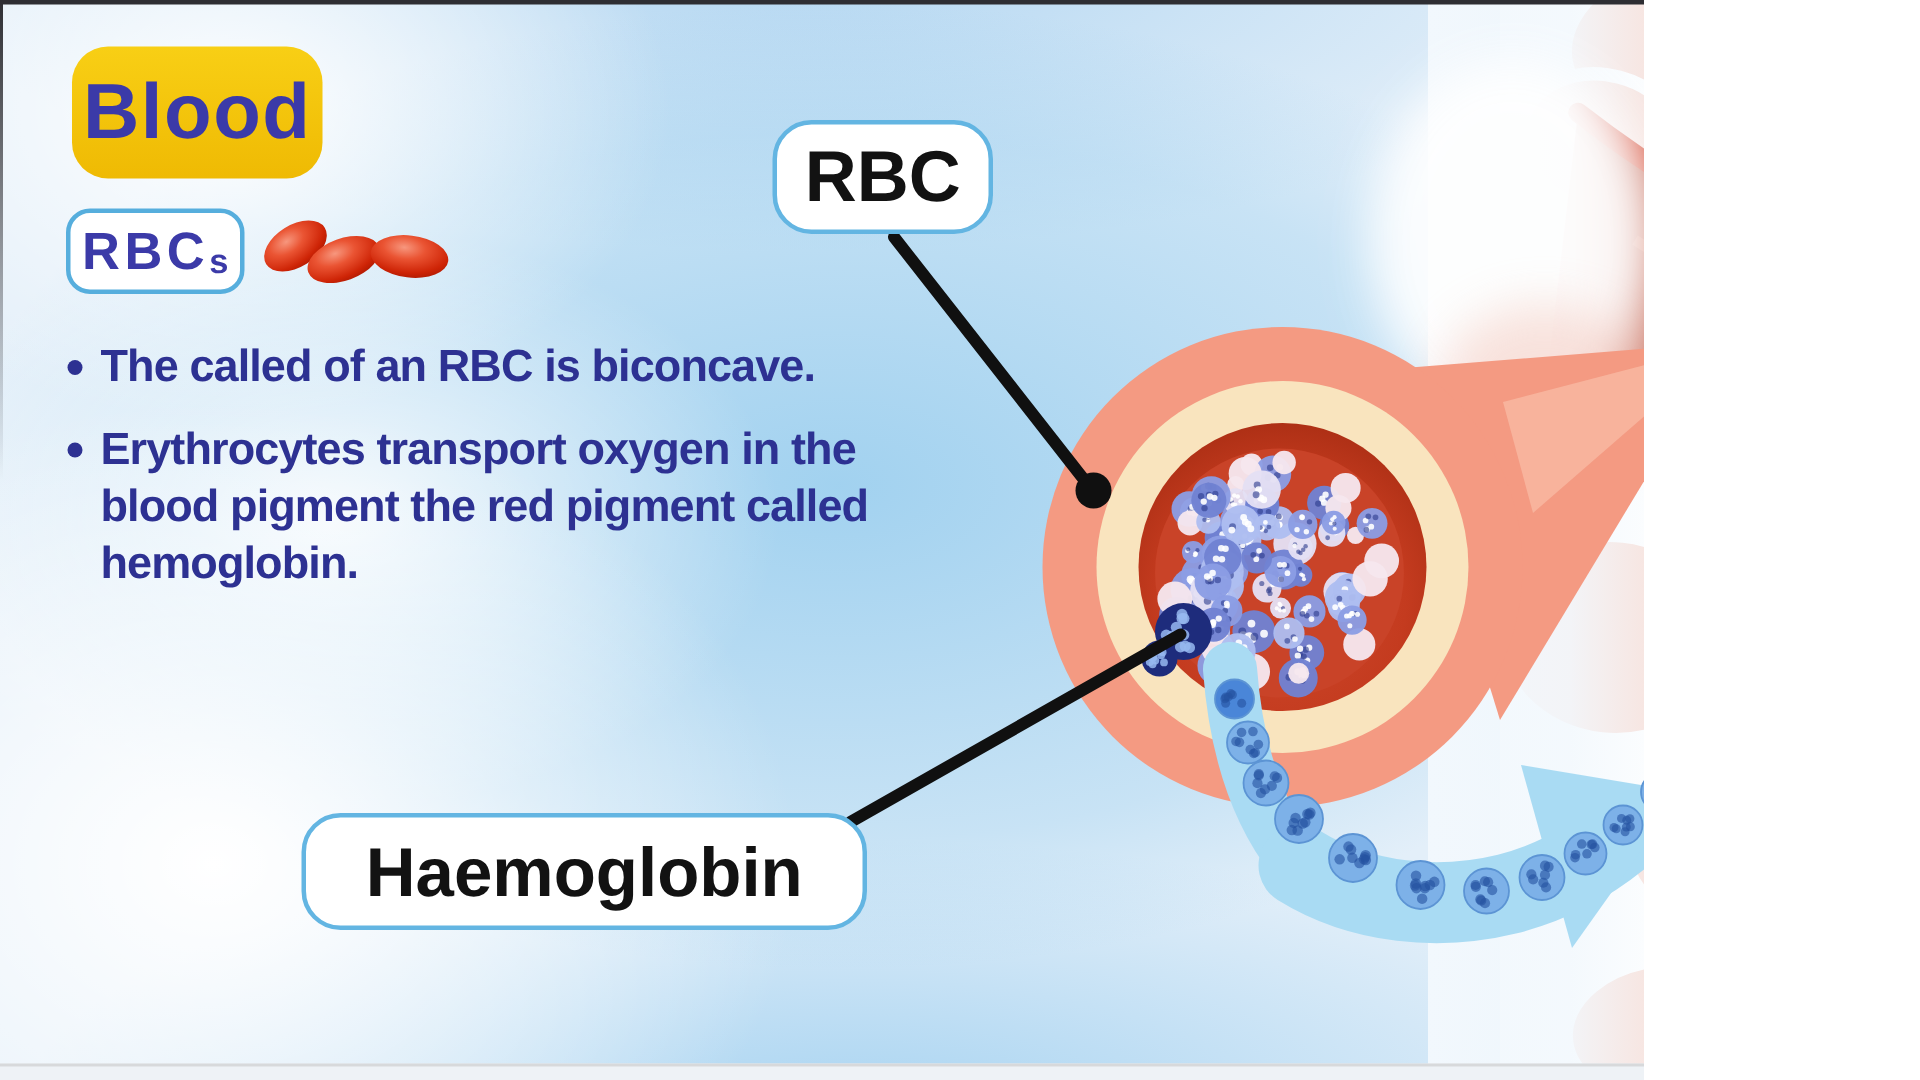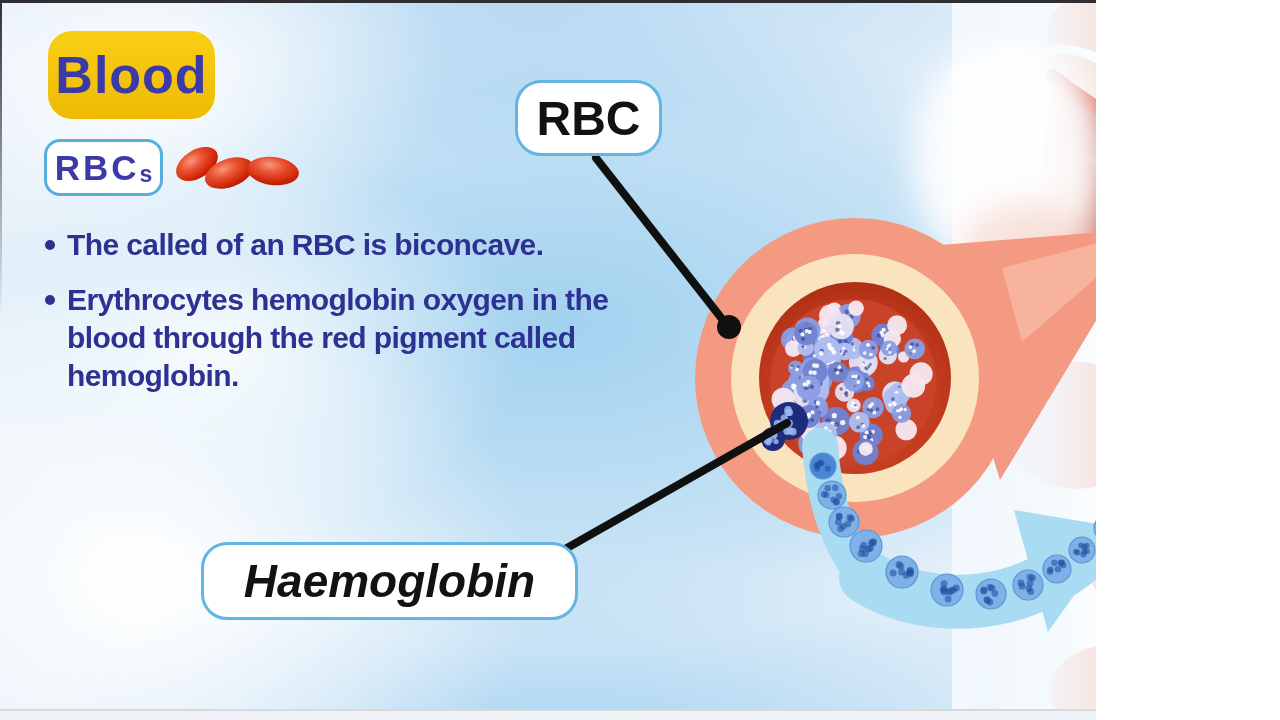--- a/index.html
+++ b/index.html
@@ -25,21 +25,21 @@
   
   .badge,.callout{position:absolute;z-index:3;display:flex;align-items:center;justify-content:center;box-sizing:border-box;}
   .blood-box{left:48px;top:31px;width:167px;height:88px;background:linear-gradient(180deg,#f8cf15,#efba03);
              border-radius:24px;}
   .blood-box span{color:#3b3aa8;font-size:52px;font-weight:bold;letter-spacing:1px;}
   .rbcs-box{left:44px;top:139px;width:119px;height:57px;background:#fff;border:3px solid #56aedd;border-radius:16px;}
   .rbcs-box .main{color:#3b3aa8;font-size:35px;font-weight:bold;letter-spacing:3px;}
   .rbcs-box .suffix{color:#3b3aa8;font-size:23px;font-weight:bold;align-self:flex-end;padding-bottom:5px;}
   .callout{background:#fff;border:3px solid #63b5e2;border-radius:26px;color:#121212;font-weight:bold;}
   .rbc-label{left:515px;top:80px;width:147px;height:76px;font-size:48px;}
-  .hb-label{left:201px;top:542px;width:377px;height:78px;font-size:46px;font-style:italic;}
+  .hb-label{left:201px;top:542px;width:377px;height:78px;font-size:46px;}
   
   .bullets{position:absolute;z-index:3;left:40px;top:226px;width:615px;list-style:none;margin:0;padding:0;}
   .bullets li{position:relative;padding-left:27px;margin-bottom:17px;color:#2d3192;
               font-size:30px;line-height:38px;font-weight:bold;letter-spacing:-0.6px;}
   .bullets li::before{content:"";position:absolute;left:5px;top:14px;width:10px;height:10px;border-radius:50%;background:#2d3192;}
   
   .logo-box{position:absolute;z-index:5;left:1110px;top:598px;width:138px;height:102px;background:#fff;
             border:4px solid #2e3c94;box-sizing:border-box;display:flex;flex-direction:row;
             align-items:flex-end;justify-content:center;}
   .logo-text{font-size:14px;font-weight:bold;margin-top:-4px;letter-spacing:1px;font-style:italic;}
@@ -729,21 +729,21 @@
     <span>Blood</span>
   </div>
 
   <div class="badge rbcs-box">
     <span class="main">RBC</span>
     <span class="suffix">s</span>
   </div>
 
   <ul class="bullets">
     <li>The called of an RBC is biconcave.</li>
-    <li>Erythrocytes hemoglobin oxygen in the blood through the red pigment called hemoglobin.</li>
+    <li>Erythrocytes transport oxygen in the blood pigment the red pigment called hemoglobin.</li>
   </ul>
 
   <div class="callout rbc-label">
     <span>RBC</span>
   </div>
 
   <div class="callout hb-label">
     <span>Haemoglobin</span>
   </div>
 

